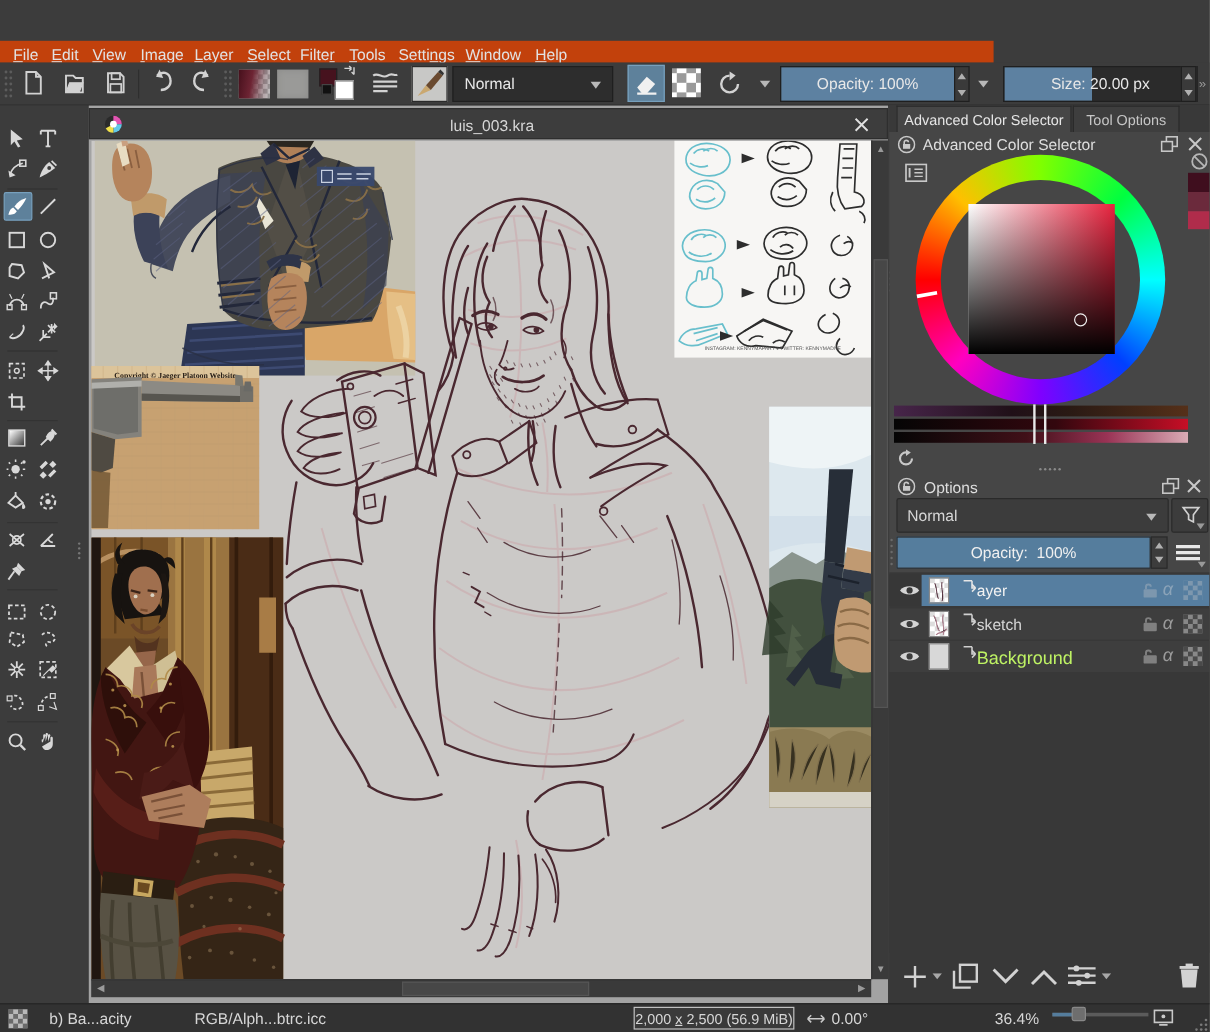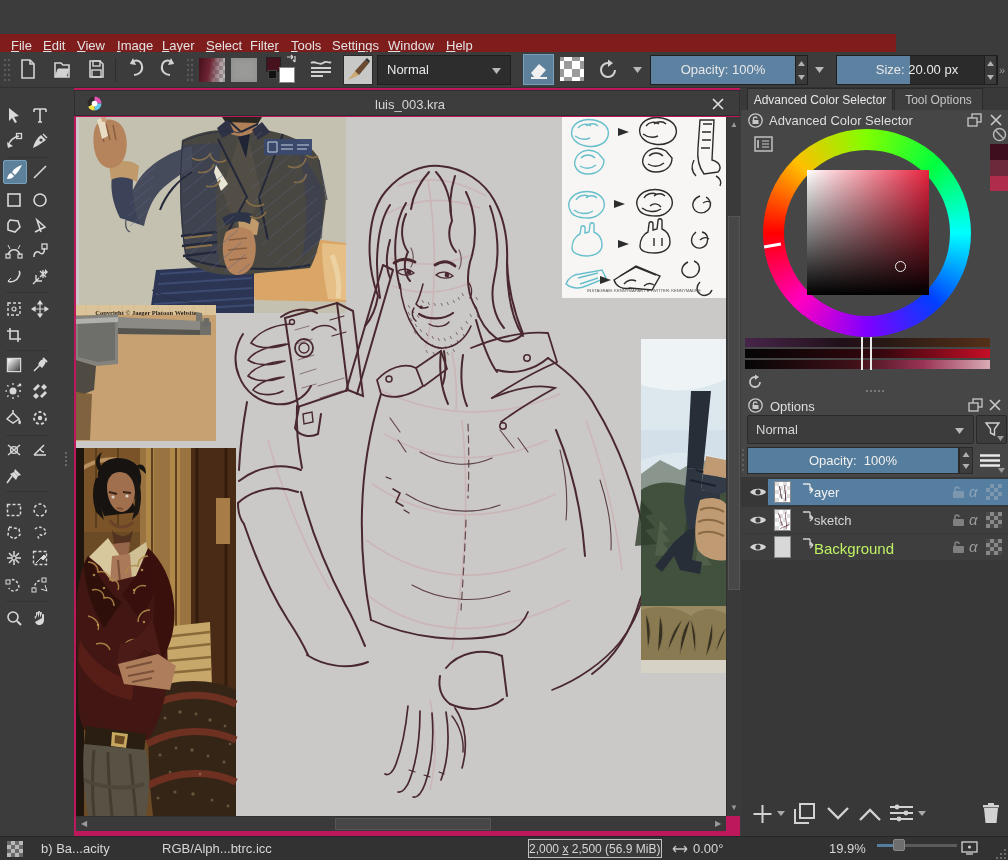--- a/index.html
+++ b/index.html
@@ -3,35 +3,35 @@
 <meta charset="utf-8">
 <style>
 *{margin:0;padding:0;box-sizing:border-box}
 html,body{width:1008px;height:860px;overflow:hidden;background:#3c3c3c;font-family:"Liberation Sans",sans-serif}
 #app{position:relative;width:1008px;height:860px}
 .abs{position:absolute}
 
 #titlebar{position:absolute;left:0;top:0;width:1008px;height:30px;background:#fff;border-top:2px solid #2f3a42}
 #titlebar .ttext{position:absolute;left:32px;top:7px;font-size:13px;color:#000}
 
-#menubar{position:absolute;left:0;top:34px;width:896px;height:22px;background:#7f1d1d;border-bottom:1px solid #282828}
+#menubar{position:absolute;left:0;top:34px;width:828px;height:22px;background:#c2410c;border-bottom:1px solid #282828}
 #menubar span{position:absolute;top:4px;font-size:13px;color:#e2e2e2}
 #menubar u{text-decoration:underline}
 
 #toolbar{position:absolute;left:0;top:52px;width:1008px;height:36px;background:#3c3c3c;border-bottom:1px solid #313131}
 .tbicon{position:absolute;top:5px}
 .slider{position:absolute;top:3px;height:30px;background:#2b2b2b;border:1px solid #1f1f1f;color:#e8e8e8;font-size:13px;text-align:center;line-height:28px}
 .sliderfill{position:absolute;left:0;top:0;height:100%;background:#5d81a1}
 .slidertxt{position:relative;z-index:2}
 .spin{position:absolute;top:3px;width:13px;height:30px;background:#3a3a3a;border:1px solid #1f1f1f}
 
 #toolbox{position:absolute;left:0;top:88px;width:73px;height:748px;background:#3c3c3c}
 .tool{position:absolute;width:18px;height:18px}
 
-#subwin{position:absolute;left:74px;top:88px;width:666px;height:748px;background:#be185d}
+#subwin{position:absolute;left:74px;top:88px;width:666px;height:748px;background:#a3a3a3}
 #subtitle{position:absolute;left:0;top:2px;width:666px;height:26px;background:#3d3d3d;border:1px solid #2e2e2e}
 #subtitle .stext{position:absolute;left:300px;top:6px;font-size:13px;color:#d6d6d6}
 #canvas{position:absolute;left:2px;top:29px;width:650px;height:699px;overflow:hidden}
 
 #hscroll{position:absolute;left:2px;top:728px;width:650px;height:15px;background:#3a3a3a;border-top:1px solid #323232}
 #vscroll{position:absolute;left:652px;top:29px;width:14px;height:699px;background:#3a3a3a;border-left:1px solid #323232}
 .sthumb{position:absolute;background:#474747;border:1px solid #555}
 .sarrow{position:absolute;color:#9a9a9a;font-size:8px;line-height:14px;text-align:center}
 
 #docker{position:absolute;left:741px;top:88px;width:267px;height:748px;background:#464646}
@@ -974,26 +974,26 @@
         <path d="M3,6 H17 L15.5,21 H4.5 Z" fill="#d2d2d2"></path>
         <rect x="2" y="3" width="16" height="2.4" fill="#d2d2d2"></rect>
         <rect x="7" y="1" width="6" height="2.5" fill="#d2d2d2"></rect>
       </svg>
 </div>
 
 <div id="statusbar">
  <div class="abs" style="left:7px;top:4px;width:16px;height:16px;background:conic-gradient(#b8b8b8 25%,#6a6a6a 0 50%,#b8b8b8 0 75%,#6a6a6a 0);background-size:8px 8px"></div>
  <span style="left:41px">b) Ba...acity</span>
  <span style="left:162px">RGB/Alph...btrc.icc</span>
- <div class="abs" style="left:528px;top:2px;width:134px;height:19px;border:1px solid #c0c0c0;background:#3a3a3a;text-align:left;font-size:12px;line-height:18px">2,000 <u>x</u> 2,500 (56.9 MiB)</div>
+ <div class="abs" style="left:528px;top:2px;width:134px;height:19px;border:1px solid #c0c0c0;background:#3a3a3a;text-align:center;font-size:12px;line-height:18px">2,000 <u>x</u> 2,500 (56.9 MiB)</div>
  <svg class="abs" style="left:671px;top:6px" width="18" height="12" viewBox="0 0 18 12">
         <path d="M2,6 H16 M2,6 L5,3 M2,6 L5,9 M16,6 L13,3 M16,6 L13,9" stroke="#c8c8c8" stroke-width="1.3" fill="none"></path>
       </svg>
  <span style="left:693px">0.00°</span>
- <span style="left:829px">19.9%</span>
+ <span style="left:829px">36.4%</span>
  <div class="abs" style="left:877px;top:7px;width:80px;height:3px;background:#5b5b5b"></div>
  <div class="abs" style="left:877px;top:7px;width:18px;height:3px;background:#557d9d"></div>
  <div class="abs" style="left:893px;top:2px;width:12px;height:12px;background:#6e6e6e;border:1px solid #888;border-radius:2px"></div>
  <svg class="abs" style="left:961px;top:3px" width="17" height="16" viewBox="0 0 17 16">
         <rect x="1" y="2" width="15" height="10" fill="none" stroke="#c8c8c8" stroke-width="1.4"></rect>
         <circle cx="8.5" cy="7" r="1.6" fill="#c8c8c8"></circle>
         <path d="M5,14 H12" stroke="#c8c8c8" stroke-width="1.4"></path>
       </svg>
  <svg class="abs" style="left:996px;top:11px" width="12" height="12">
         <g fill="#7a7a7a">

